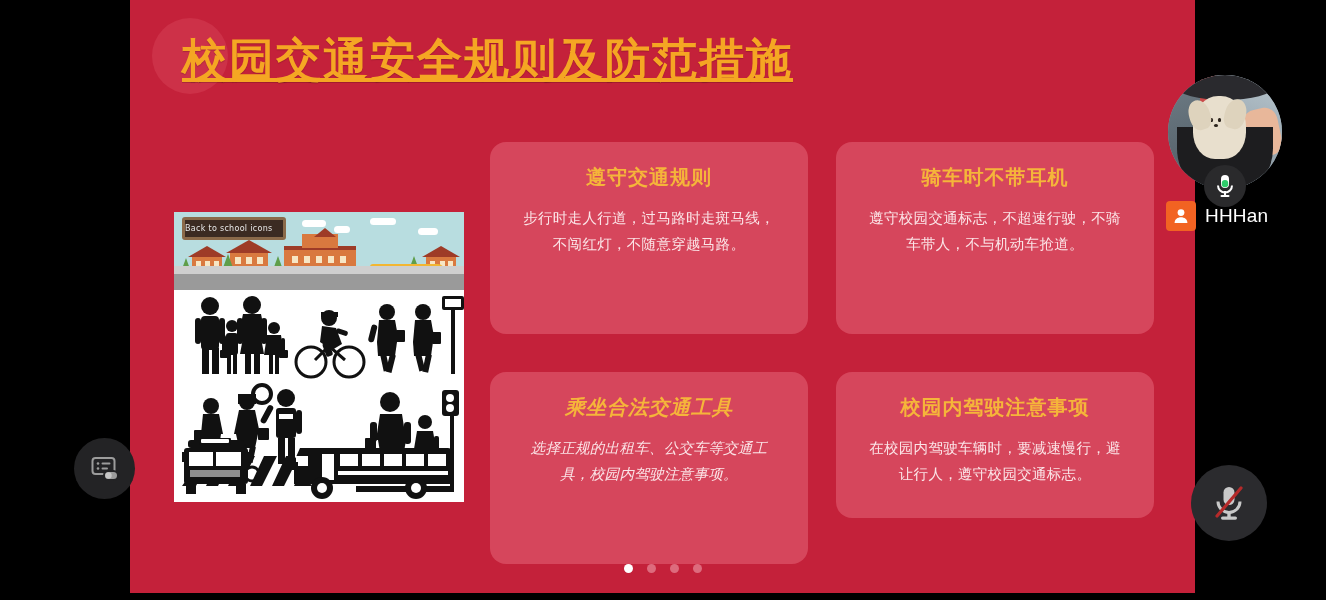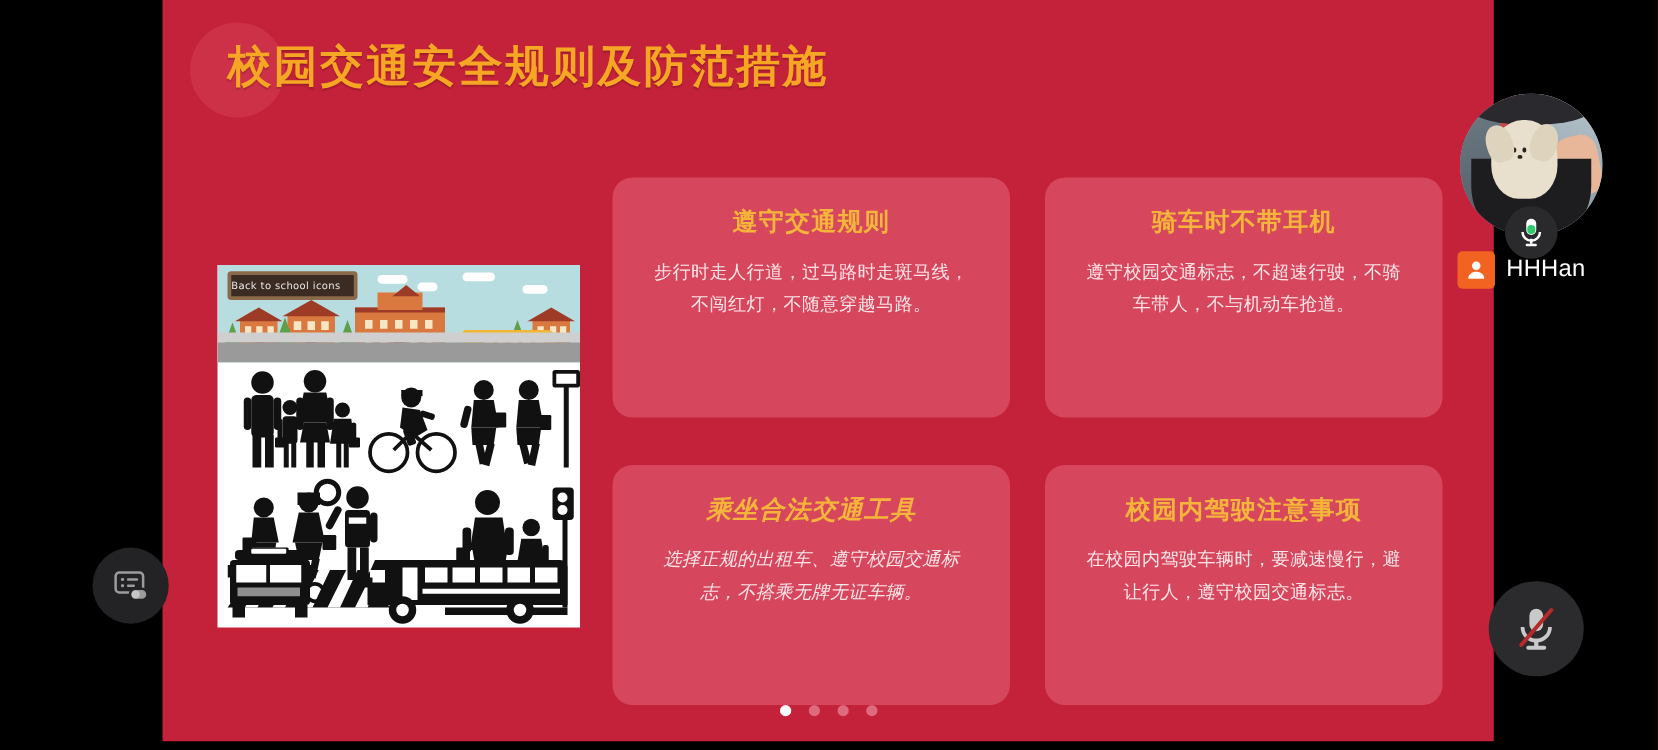--- a/index.html
+++ b/index.html
@@ -37,26 +37,27 @@
     top: 18px;
     width: 76px;
     height: 76px;
     border-radius: 50%;
     background: #cd3148;
   }
   .slide-title {
     position: absolute;
     left: 52px;
     top: 30px;
-    font-size: 35px;
+    font-size: 45px;
     font-weight: bold;
     color: #f5a623;
     letter-spacing: 2px;
     white-space: nowrap;
     text-shadow: 0 1px 1px rgba(0,0,0,0.18);
+    text-decoration: underline;
   }
 
   
   .illustration {
     position: absolute;
     left: 37px;
     top: 205px;
     width: 300px;
     height: 300px;
     background: #c4213a;
@@ -171,21 +172,21 @@
   .card {
     position: absolute;
     background: #d6465c;
     border-radius: 16px;
     box-sizing: border-box;
     padding: 22px 26px 0 26px;
   }
   .card-1 { left: 360px; top: 142px; width: 318px; height: 192px; }
   .card-2 { left: 706px; top: 142px; width: 318px; height: 192px; }
   .card-3 { left: 360px; top: 372px; width: 318px; height: 192px; font-style: italic; }
-  .card-4 { left: 706px; top: 372px; width: 318px; height: 192px; }
+  .card-4 { left: 706px; top: 372px; width: 318px; height: 146px; }
   .card-title {
     font-size: 20px;
     font-weight: bold;
     color: #f5b53a;
     text-align: center;
     letter-spacing: 1px;
     margin-bottom: 14px;
   }
   .card-body {
     font-size: 14.5px;
@@ -576,21 +577,21 @@
       <div class="card-body">步行时走人行道，过马路时走斑马线，不闯红灯，不随意穿越马路。</div>
     </div>
 
     <div class="card card-2">
       <div class="card-title">骑车时不带耳机</div>
       <div class="card-body">遵守校园交通标志，不超速行驶，不骑车带人，不与机动车抢道。</div>
     </div>
 
     <div class="card card-3">
       <div class="card-title">乘坐合法交通工具</div>
-      <div class="card-body">选择正规的出租车、遵守校园交通标志，不搭乘无牌无证车辆。</div>
+      <div class="card-body">选择正规的出租车、公交车等交通工具，校园内驾驶注意事项。</div>
     </div>
 
     <div class="card card-4">
       <div class="card-title">校园内驾驶注意事项</div>
       <div class="card-body">在校园内驾驶车辆时，要减速慢行，避让行人，遵守校园交通标志。</div>
     </div>
 
     <div class="dots">
       <div class="dot active"></div>
       <div class="dot"></div>

